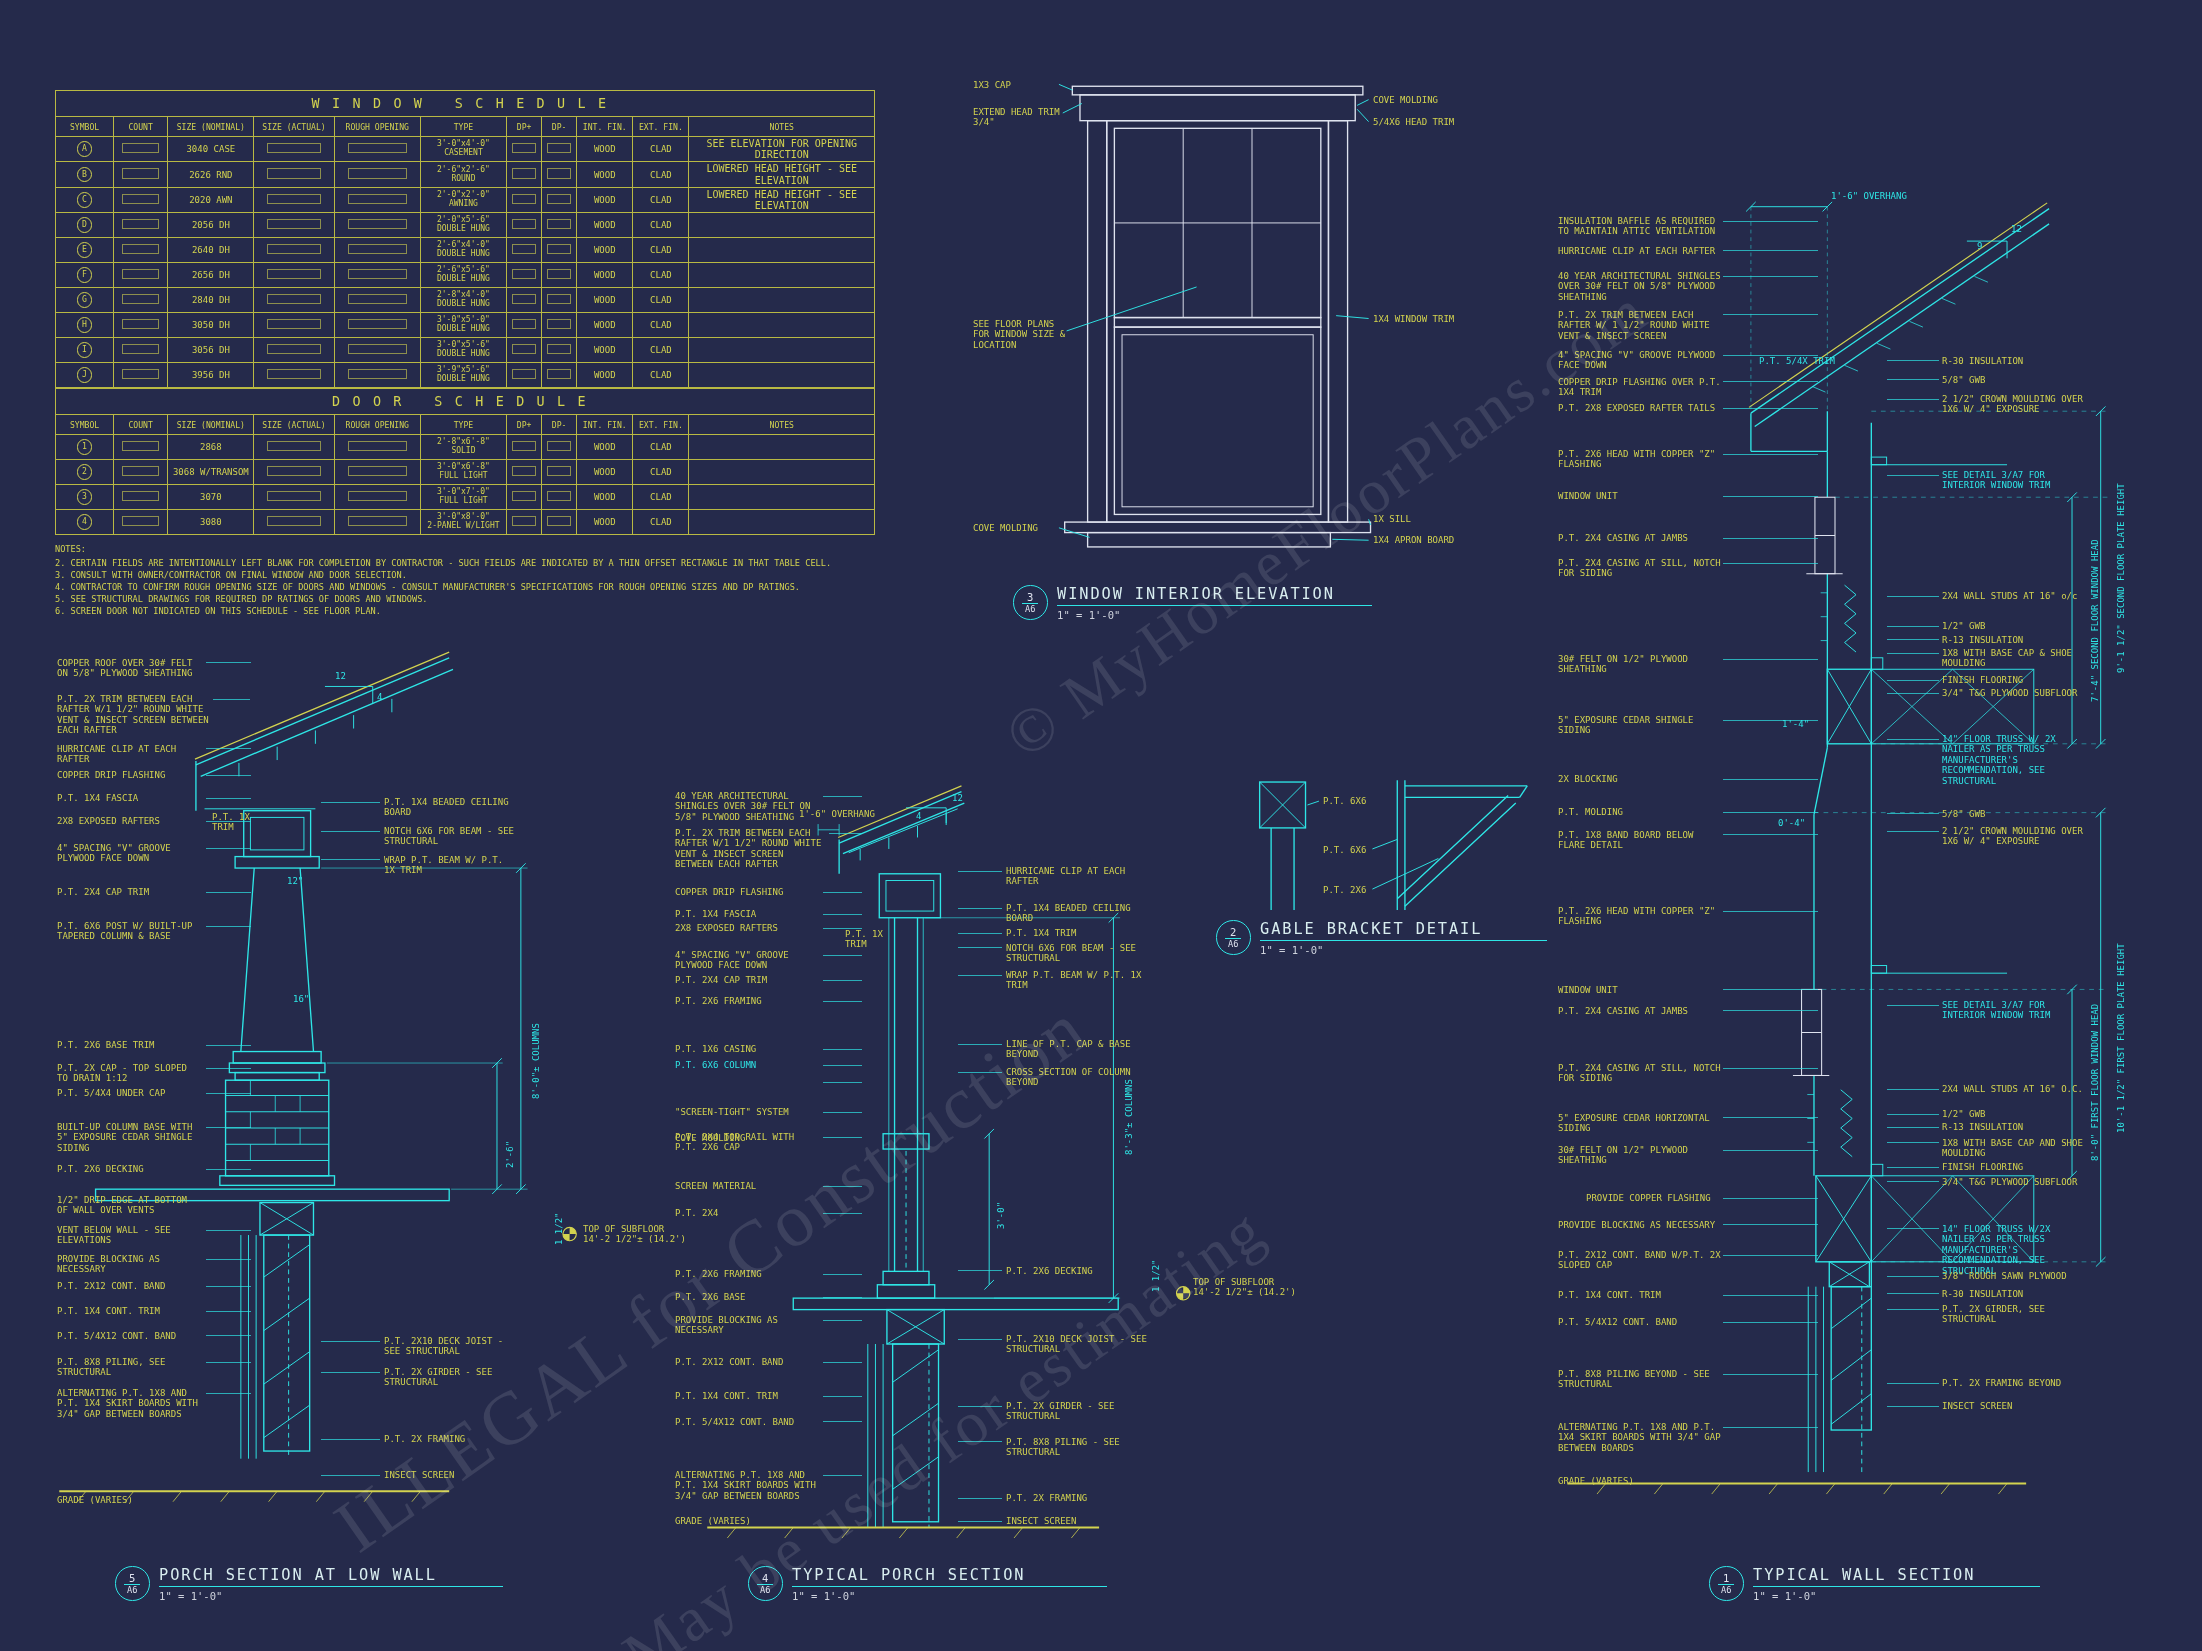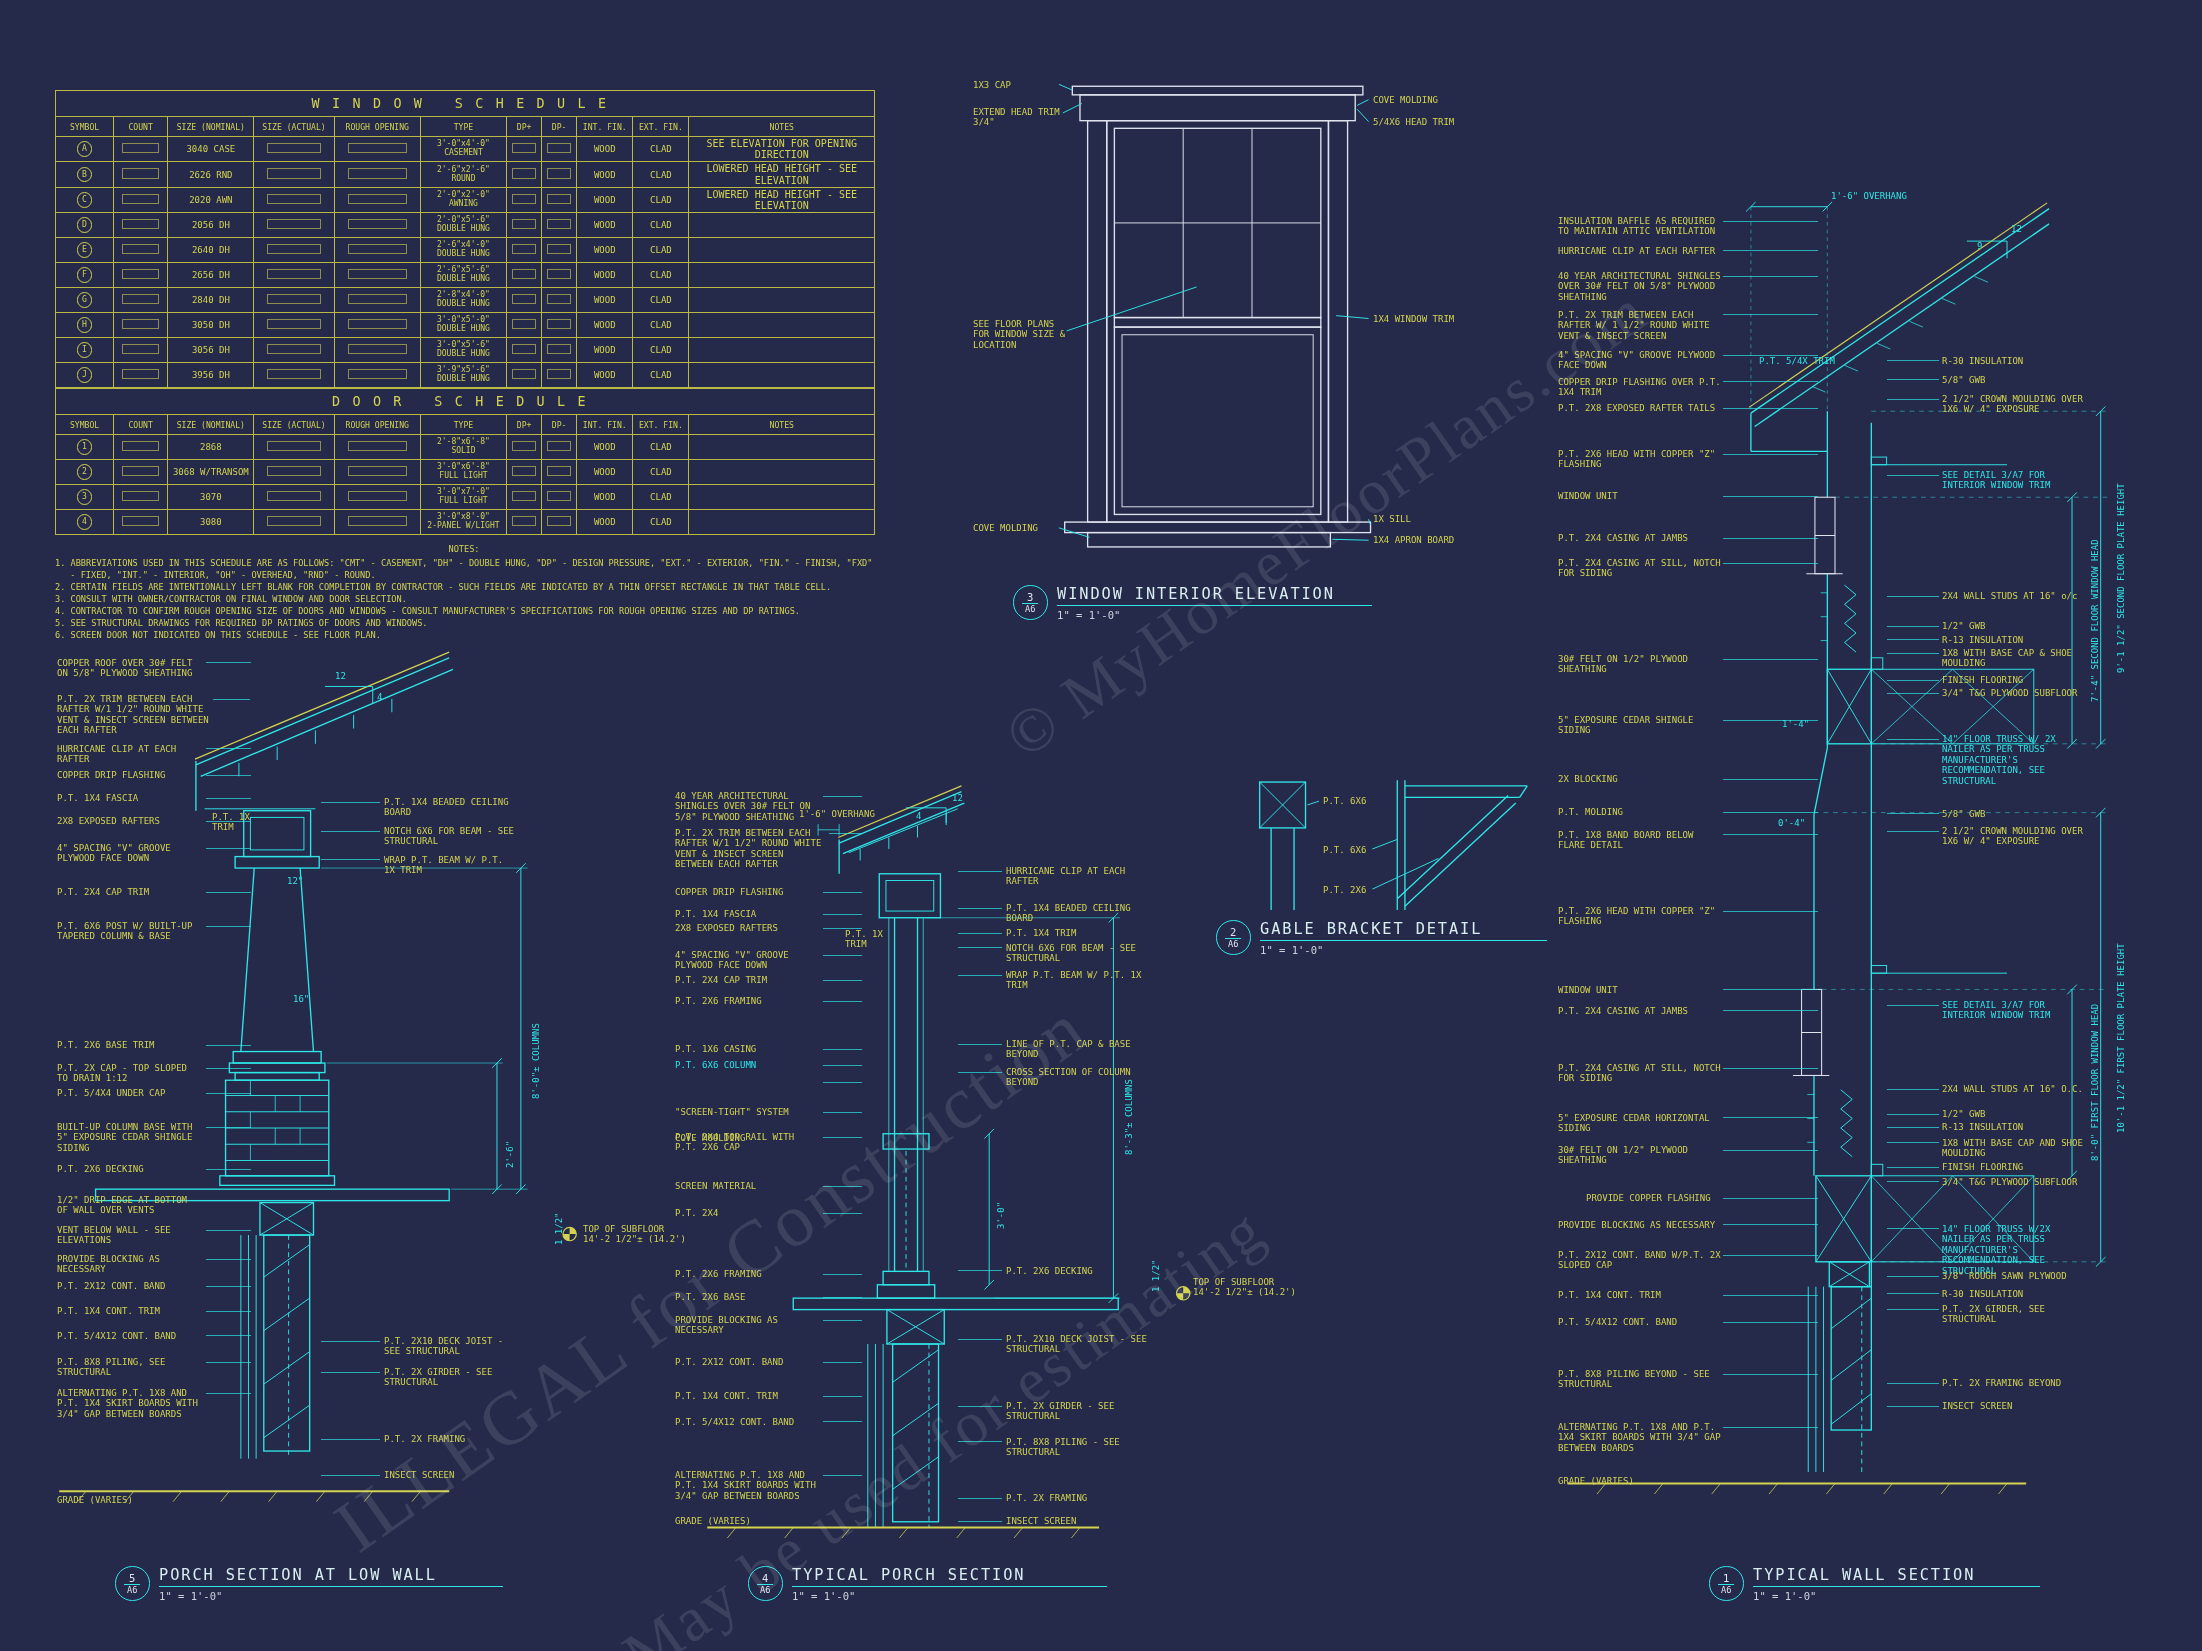--- a/index.html
+++ b/index.html
@@ -16,21 +16,21 @@
   .sched{border-collapse:collapse;table-layout:fixed;width:820px;}
   .sched td,.sched th{border:1px solid #b9b943;overflow:hidden;}
   .sched .ttl{letter-spacing:12.4px;font-size:13.4px;height:23px;color:#d3d34f;text-align:center;font-weight:normal;}
   .sched th{font-size:8.1px;height:17px;color:#d3d34f;font-weight:normal;text-align:center;}
   .sched tbody td{font-size:9px;height:22px;color:#d3d34f;text-align:center;white-space:pre-line;line-height:1.12;}
   .sched tbody td:nth-child(6){font-size:8px;}
   .sched tbody td:nth-child(11){font-size:10px;}
   .sym{display:inline-block;width:13.4px;height:13.4px;line-height:13.4px;border:1px solid #d3d34f;border-radius:50%;font-size:8.1px;}
   .blank-box{display:inline-block;width:68%;height:8.6px;border:1px solid rgba(211,211,79,.6);}
   .notes{margin-top:7.6px;color:#d3d34f;font-size:8.6px;line-height:1.4;width:818px;}
-  .notes-head{margin-bottom:1.9px;text-align:center;}
+  .notes-head{margin-bottom:1.9px;}
   .note-line{padding-left:15.3px;text-indent:-15.3px;}
   
   .detail-title{position:absolute;display:flex;gap:9.6px;align-items:flex-start;}
   .bubble{width:32.5px;height:32.5px;border:1.4px solid #2ee6e6;border-radius:50%;display:flex;flex-direction:column;align-items:center;justify-content:center;color:#dfe3ef;flex:0 0 auto;}
   .bubble-num{border-bottom:1px solid #2ee6e6;padding:0 4.8px;line-height:1.15;font-size:10.5px;}
   .bubble-sheet{line-height:1.2;font-size:8.6px;}
   .title-main{font-size:15.3px;color:#d9eef0;letter-spacing:1.9px;border-bottom:1.4px solid #2ee6e6;padding-bottom:1.9px;}
   .title-scale{font-size:10.5px;color:#cfd3dd;margin-top:2.9px;}
   
   .wm{position:absolute;color:rgba(255,255,255,.11);font-family:"Liberation Serif",serif;white-space:nowrap;transform:rotate(-35deg);transform-origin:0 50%;letter-spacing:2.9px;z-index:50;pointer-events:none;}
@@ -485,21 +485,20 @@
             <td><span class="blank-box"></span></td>
             <td>WOOD</td>
             <td>CLAD</td>
             <td></td>
           </tr>
         </tbody>
     </table>
     <div class="notes">
       <div class="notes-head">NOTES:</div>
       <div>
-          <div class="note-line">1.  ABBREVIATIONS USED IN THIS SCHEDULE ARE AS FOLLOWS: "CMT" - CASEMENT, "DH" - DOUBLE HUNG, "DP" - DESIGN PRESSURE, "EXT." - EXTERIOR, "FIN." - FINISH, "FXD" - FIXED, "INT." - INTERIOR, "OH" - OVERHEAD, "RND" - ROUND.</div>
           <div class="note-line">2.  CERTAIN FIELDS ARE INTENTIONALLY LEFT BLANK FOR COMPLETION BY CONTRACTOR - SUCH FIELDS ARE INDICATED BY A THIN OFFSET RECTANGLE IN THAT TABLE CELL.</div>
           <div class="note-line">3.  CONSULT WITH OWNER/CONTRACTOR ON FINAL WINDOW AND DOOR SELECTION.</div>
           <div class="note-line">4.  CONTRACTOR TO CONFIRM ROUGH OPENING SIZE OF DOORS AND WINDOWS - CONSULT MANUFACTURER'S SPECIFICATIONS FOR ROUGH OPENING SIZES AND DP RATINGS.</div>
           <div class="note-line">5.  SEE STRUCTURAL DRAWINGS FOR REQUIRED DP RATINGS OF DOORS AND WINDOWS.</div>
           <div class="note-line">6.  SCREEN DOOR NOT INDICATED ON THIS SCHEDULE - SEE FLOOR PLAN.</div>
         </div>
     </div>
   </div>
 
   <div class="layer">

